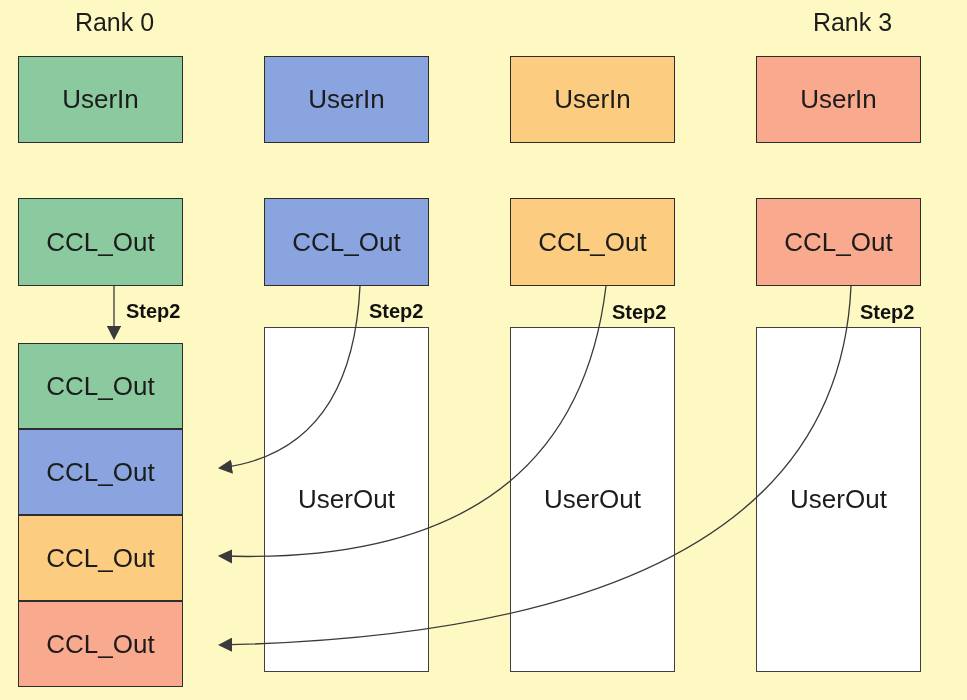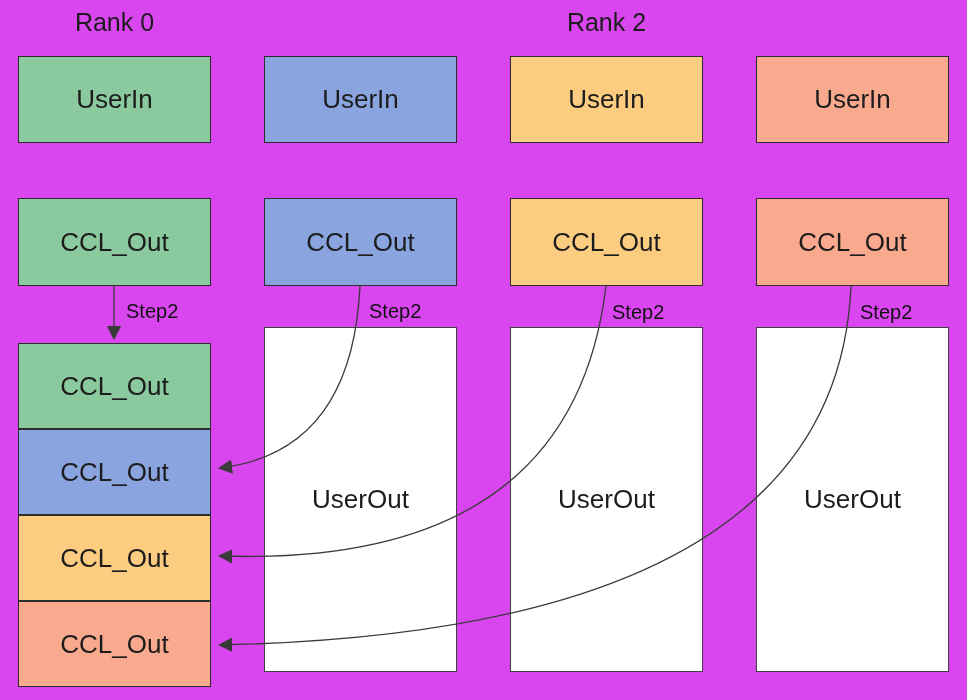--- a/index.html
+++ b/index.html
@@ -5,21 +5,21 @@
   html, body {
     margin: 0;
     padding: 0;
     background: #ffffff;
     font-family: "Liberation Sans", sans-serif;
   }
   .stage {
     position: relative;
     width: 967px;
     height: 700px;
-    background: #d946ef;
+    background: #fef9c3;
     overflow: hidden;
   }
   
   .c0 { left: 18px; }
   .c1 { left: 264px; }
   .c2 { left: 510px; }
   .c3 { left: 756px; }
 
   .col-title {
     position: absolute;
@@ -27,21 +27,21 @@
     width: 193px;
     height: 32px;
     display: flex;
     align-items: center;
     justify-content: center;
     font-size: 25px;
     color: #1c1c1c;
   }
   .box {
     position: absolute;
-    width: 193px;
+    width: 165px;
     box-sizing: border-box;
     border: 1.6px solid #2d2d2d;
     display: flex;
     align-items: center;
     justify-content: center;
     font-size: 26px;
     color: #1c1c1c;
   }
   .userin  { top: 56px;  height: 87px; }
   .cclout  { top: 198px; height: 88px; }
@@ -55,20 +55,21 @@
   .s0 { top: 343px; }
   .s1 { top: 429px; }
   .s2 { top: 515px; }
   .s3 { top: 601px; }
 
   .step-label {
     position: absolute;
     font-size: 20px;
     color: #111111;
     white-space: nowrap;
+    font-weight: bold;
   }
   .st0 { left: 126px; top: 300px; }
   .st1 { left: 369px; top: 300px; }
   .st2 { left: 612px; top: 301px; }
   .st3 { left: 860px; top: 301px; }
 
   .arrow-layer {
     position: absolute;
     left: 0;
     top: 0;
@@ -76,21 +77,21 @@
     height: 700px;
     pointer-events: none;
   }
 </style>
 </head>
 <body>
 
 <div class="stage">
 
   <div class="col-title c0">Rank 0</div>
-  <div class="col-title c2">Rank 2</div>
+  <div class="col-title c3">Rank 3</div>
 
   <div class="box userin c0" style="background-color: rgb(138, 202, 158);">UserIn</div>
   <div class="box userin c1" style="background-color: rgb(137, 164, 222);">UserIn</div>
   <div class="box userin c2" style="background-color: rgb(252, 205, 129);">UserIn</div>
   <div class="box userin c3" style="background-color: rgb(249, 169, 141);">UserIn</div>
 
   <div class="box cclout c0" style="background-color: rgb(138, 202, 158);">CCL_Out</div>
   <div class="box cclout c1" style="background-color: rgb(137, 164, 222);">CCL_Out</div>
   <div class="box cclout c2" style="background-color: rgb(252, 205, 129);">CCL_Out</div>
   <div class="box cclout c3" style="background-color: rgb(249, 169, 141);">CCL_Out</div>

